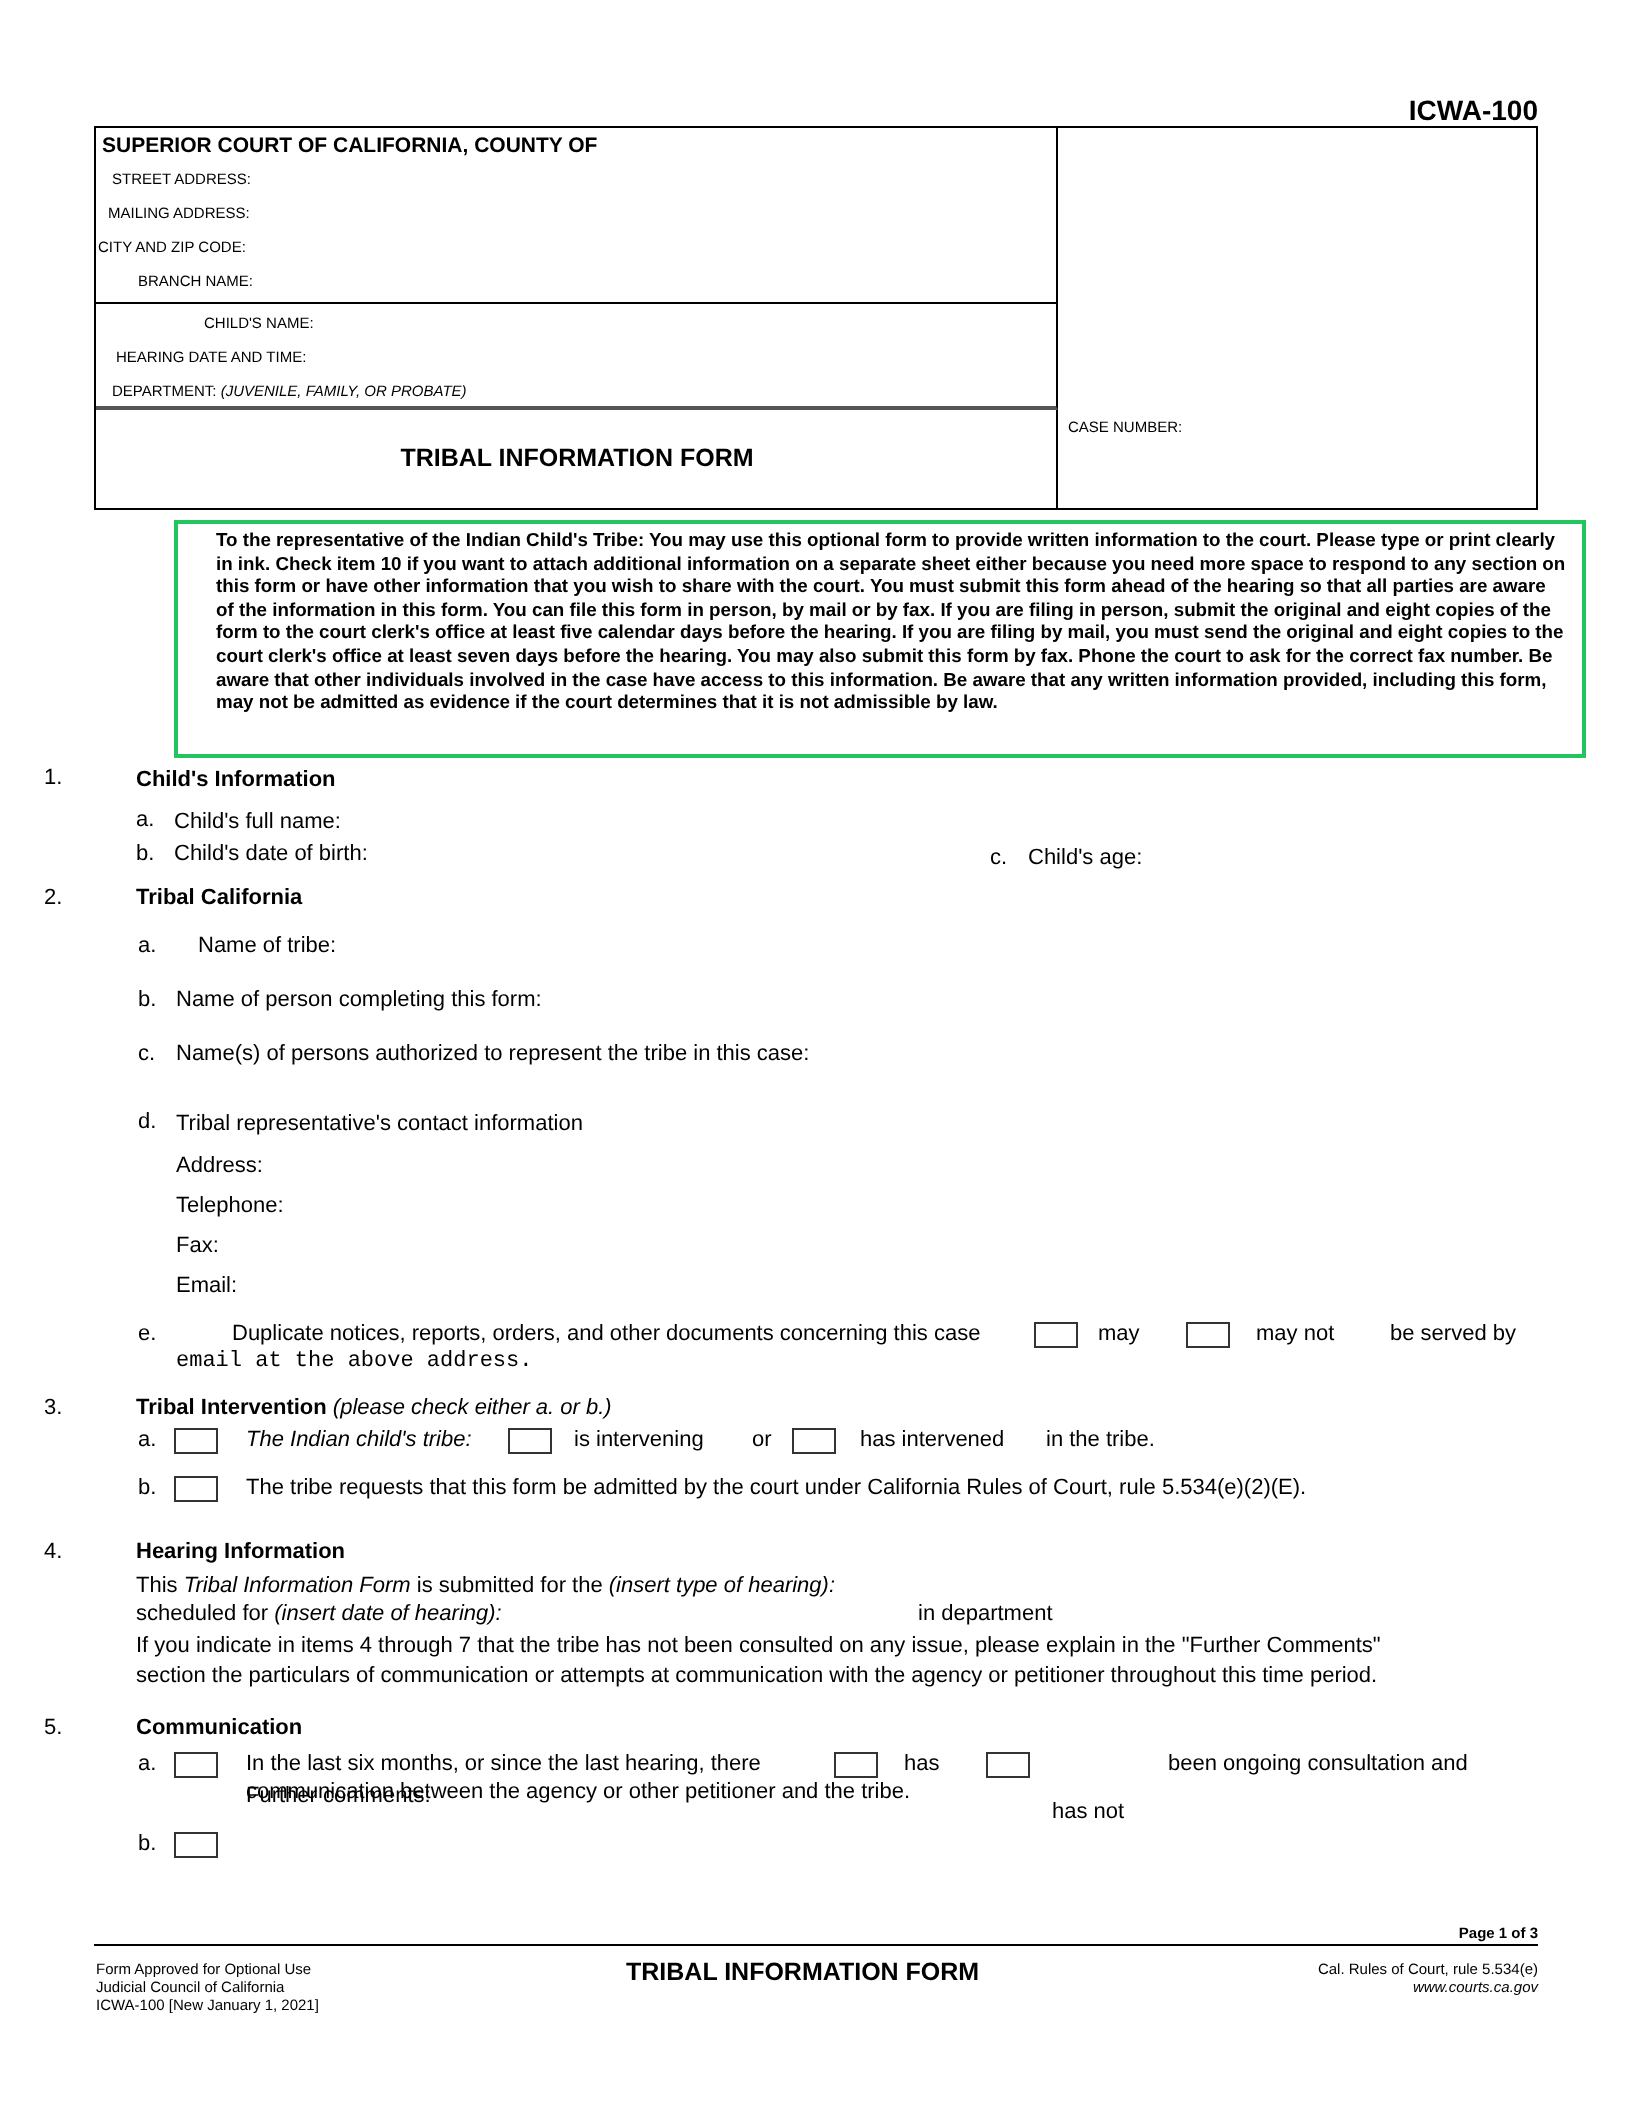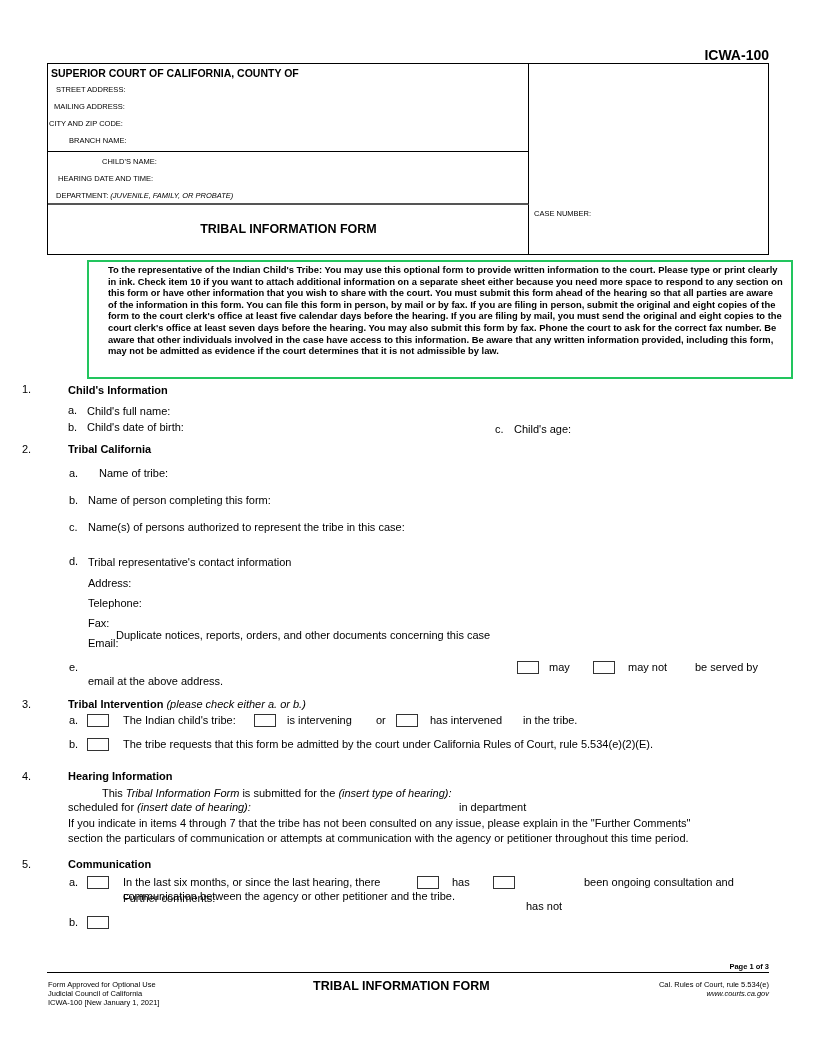--- a/index.html
+++ b/index.html
@@ -72,49 +72,49 @@
 <div class="t" style="left:88px;top:494px;">Name of person completing this form:</div>
 <div class="t" style="left:69px;top:521px;">c.</div>
 <div class="t" style="left:88px;top:521px;">Name(s) of persons authorized to represent the tribe in this case:</div>
 <div class="t" style="left:69px;top:555px;">d.</div>
 <div class="t" style="left:88px;top:556px;">Tribal representative's contact information</div>
 <div class="t" style="left:88px;top:577px;">Address:</div>
 <div class="t" style="left:88px;top:597px;">Telephone:</div>
 <div class="t" style="left:88px;top:617px;">Fax:</div>
 <div class="t" style="left:88px;top:637px;">Email:</div>
 <div class="t" style="left:69px;top:661px;">e.</div>
-<div class="t" style="left:88px;top:629px;padding-left:28px;">Duplicate notices, reports, orders, and other documents concerning this case</div>
+<div class="t" style="left:88px;top:661px;padding-left:28px;">Duplicate notices, reports, orders, and other documents concerning this case</div>
 <div class="cb" style="left:517px;top:661px;"></div>
 <div class="t" style="left:549px;top:661px;">may</div>
 <div class="cb" style="left:593px;top:661px;"></div>
 <div class="t" style="left:628px;top:661px;">may not</div>
 <div class="t" style="left:695px;top:661px;">be served by</div>
-<div class="t" style="left:88px;top:675px;">email at the above address.</div>
+<div class="t" style="left:88px;top:675px;font-family:Liberation Mono, monospace;">email at the above address.</div>
 
 <div class="t" style="left:22px;top:698px;">3.</div>
 <div class="t" style="left:68px;top:698px;">
   <span class="b">Tribal Intervention</span>
   <span class="i">(please check either a. or b.)</span>
 </div>
 <div class="t" style="left:69px;top:714px;">a.</div>
 <div class="cb" style="left:87px;top:714px;"></div>
-<div class="t" style="left:123px;top:714px;">The Indian child's tribe:</div>
+<div class="t" style="left:123px;top:714px;font-style:italic;">The Indian child's tribe:</div>
 <div class="cb" style="left:254px;top:714px;"></div>
 <div class="t" style="left:287px;top:714px;">is intervening</div>
 <div class="t" style="left:376px;top:714px;">or</div>
 <div class="cb" style="left:396px;top:714px;"></div>
 <div class="t" style="left:430px;top:714px;">has intervened</div>
 <div class="t" style="left:523px;top:714px;">in the tribe.</div>
 <div class="t" style="left:69px;top:738px;">b.</div>
 <div class="cb" style="left:87px;top:738px;"></div>
 <div class="t" style="left:123px;top:738px;">The tribe requests that this form be admitted by the court under California Rules of Court, rule 5.534(e)(2)(E).</div>
 
 <div class="t" style="left:22px;top:770px;">4.</div>
 <div class="t b" style="left:68px;top:770px;">Hearing Information</div>
-<div class="t" style="left:68px;top:787px;margin-left:34px;">
+<div class="t" style="left:68px;top:787px;">
   <span>This </span><span class="i">Tribal Information Form</span><span> is submitted for the </span><span class="i">(insert type of hearing):</span>
 </div>
 <div class="t" style="left:68px;top:801px;">
   <span>scheduled for </span><span class="i">(insert date of hearing):</span>
 </div>
 <div class="t" style="left:459px;top:801px;">in department</div>
 <div class="t" style="left:68px;top:817px;">If you indicate in items 4 through 7 that the tribe has not been consulted on any issue, please explain in the "Further Comments"</div>
 <div class="t" style="left:68px;top:832px;">section the particulars of communication or attempts at communication with the agency or petitioner throughout this time period.</div>
 
 <div class="t" style="left:22px;top:858px;">5.</div>

